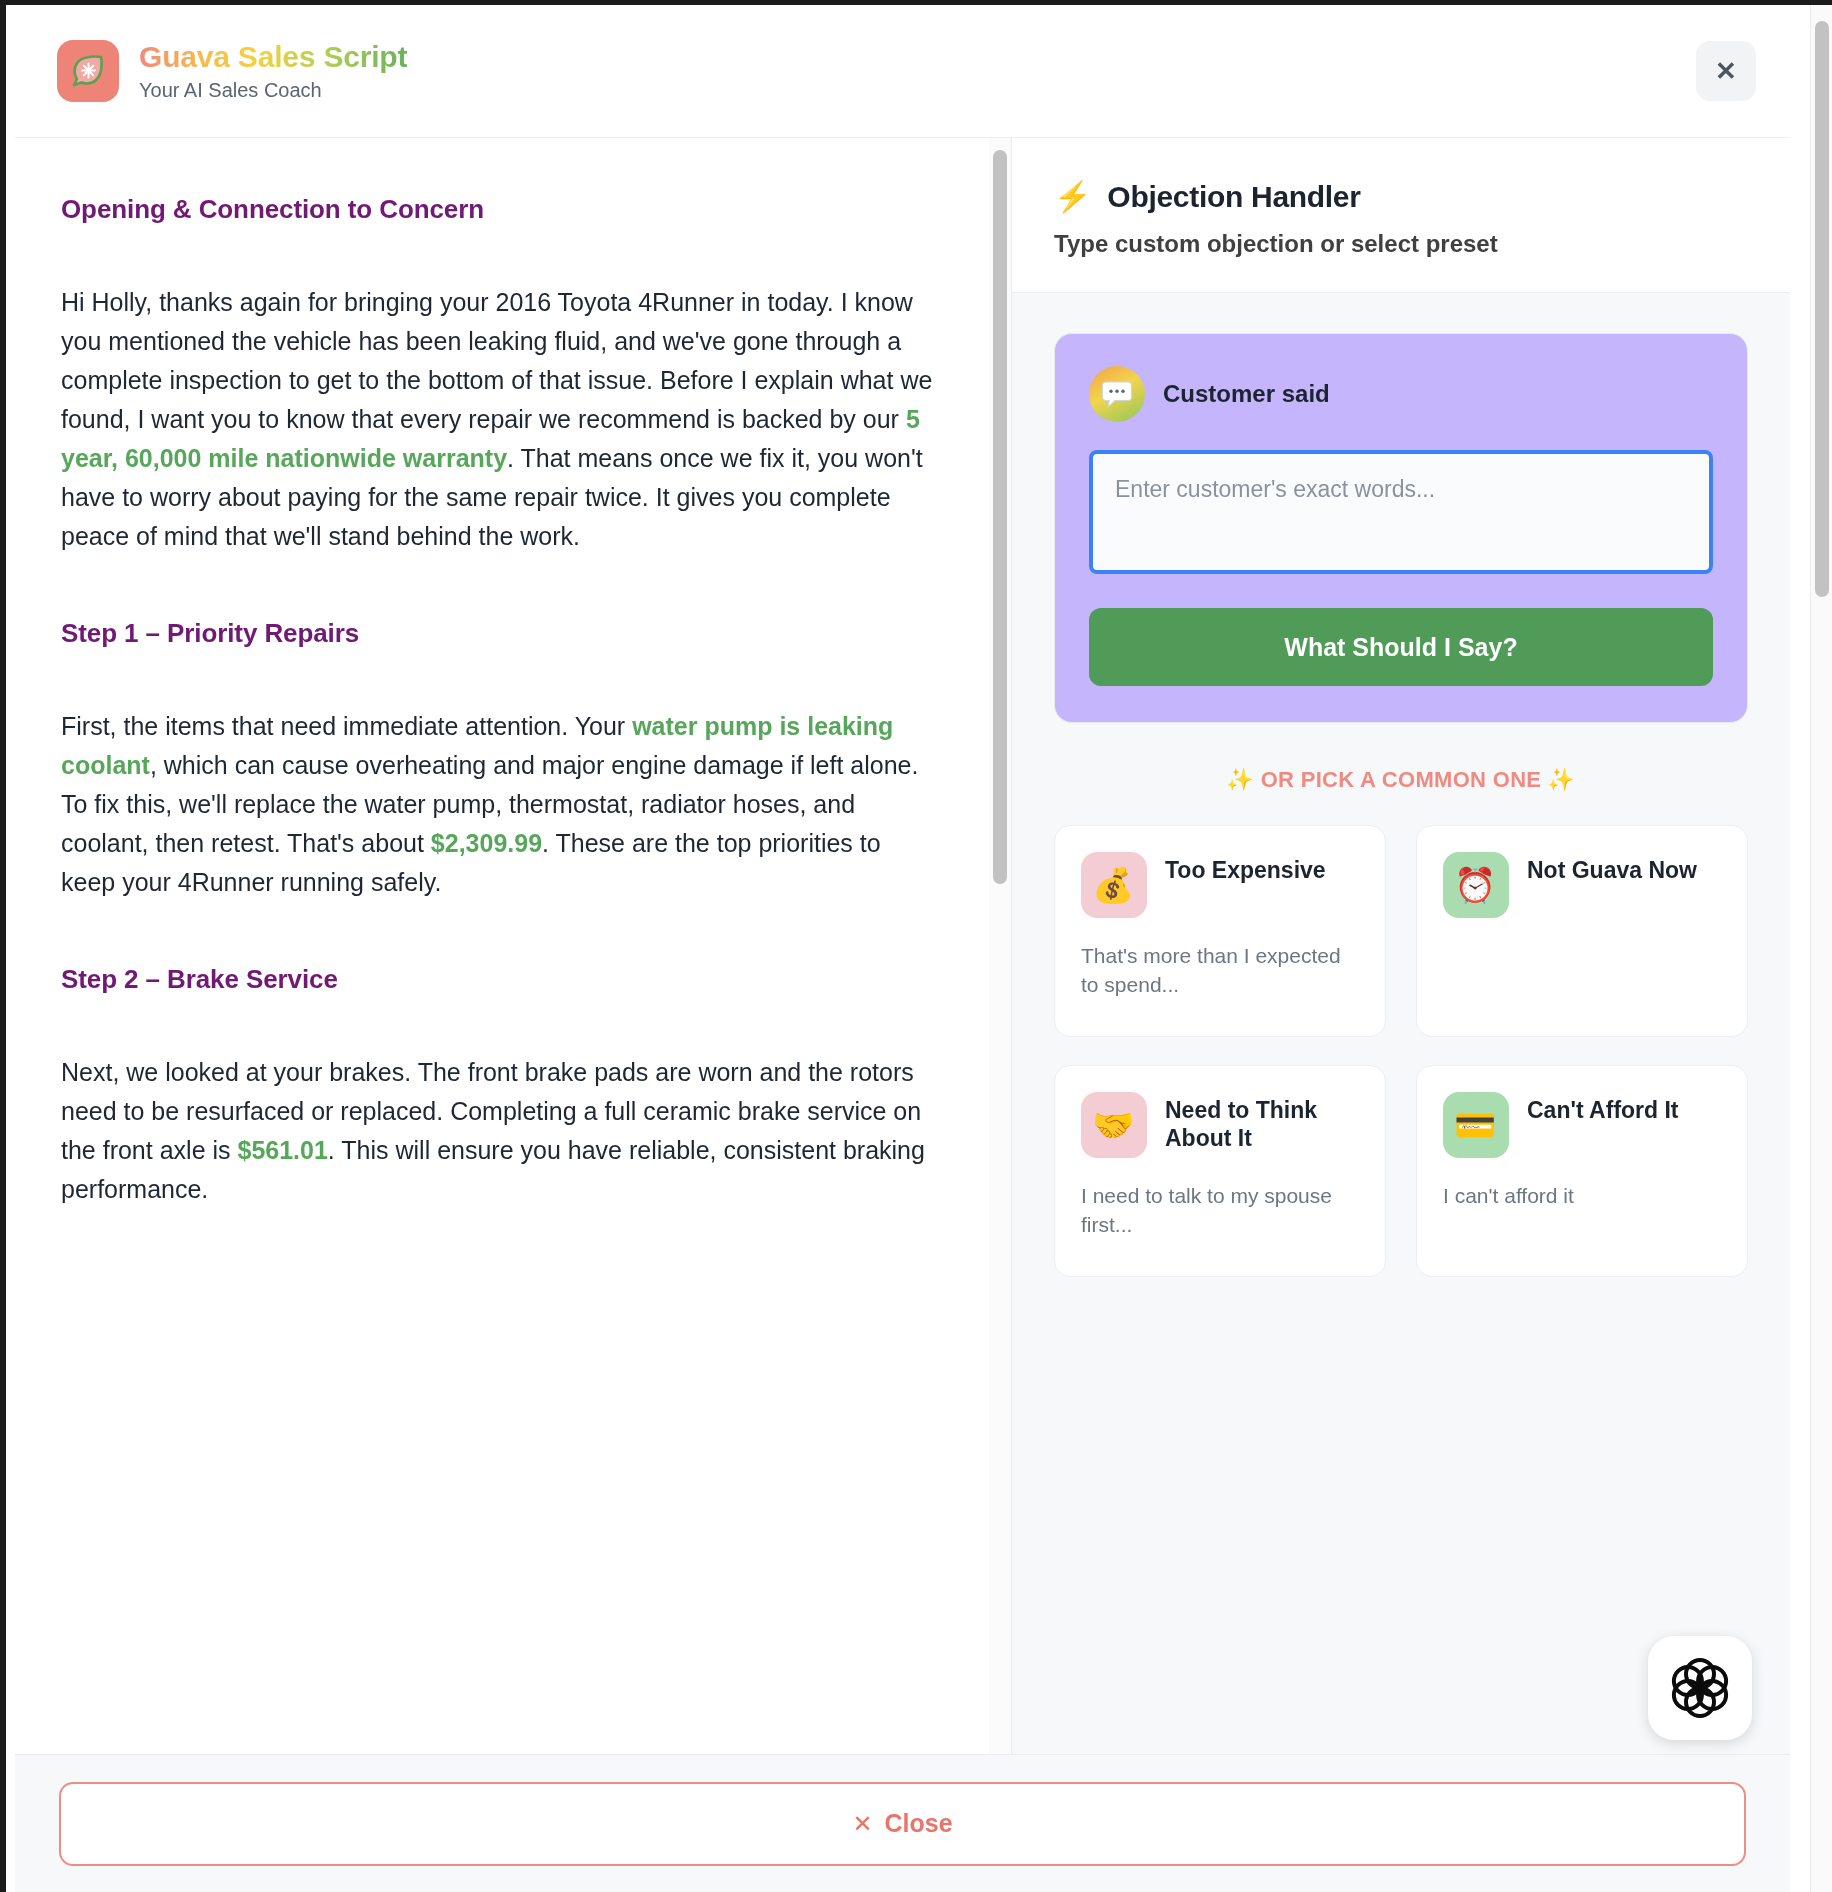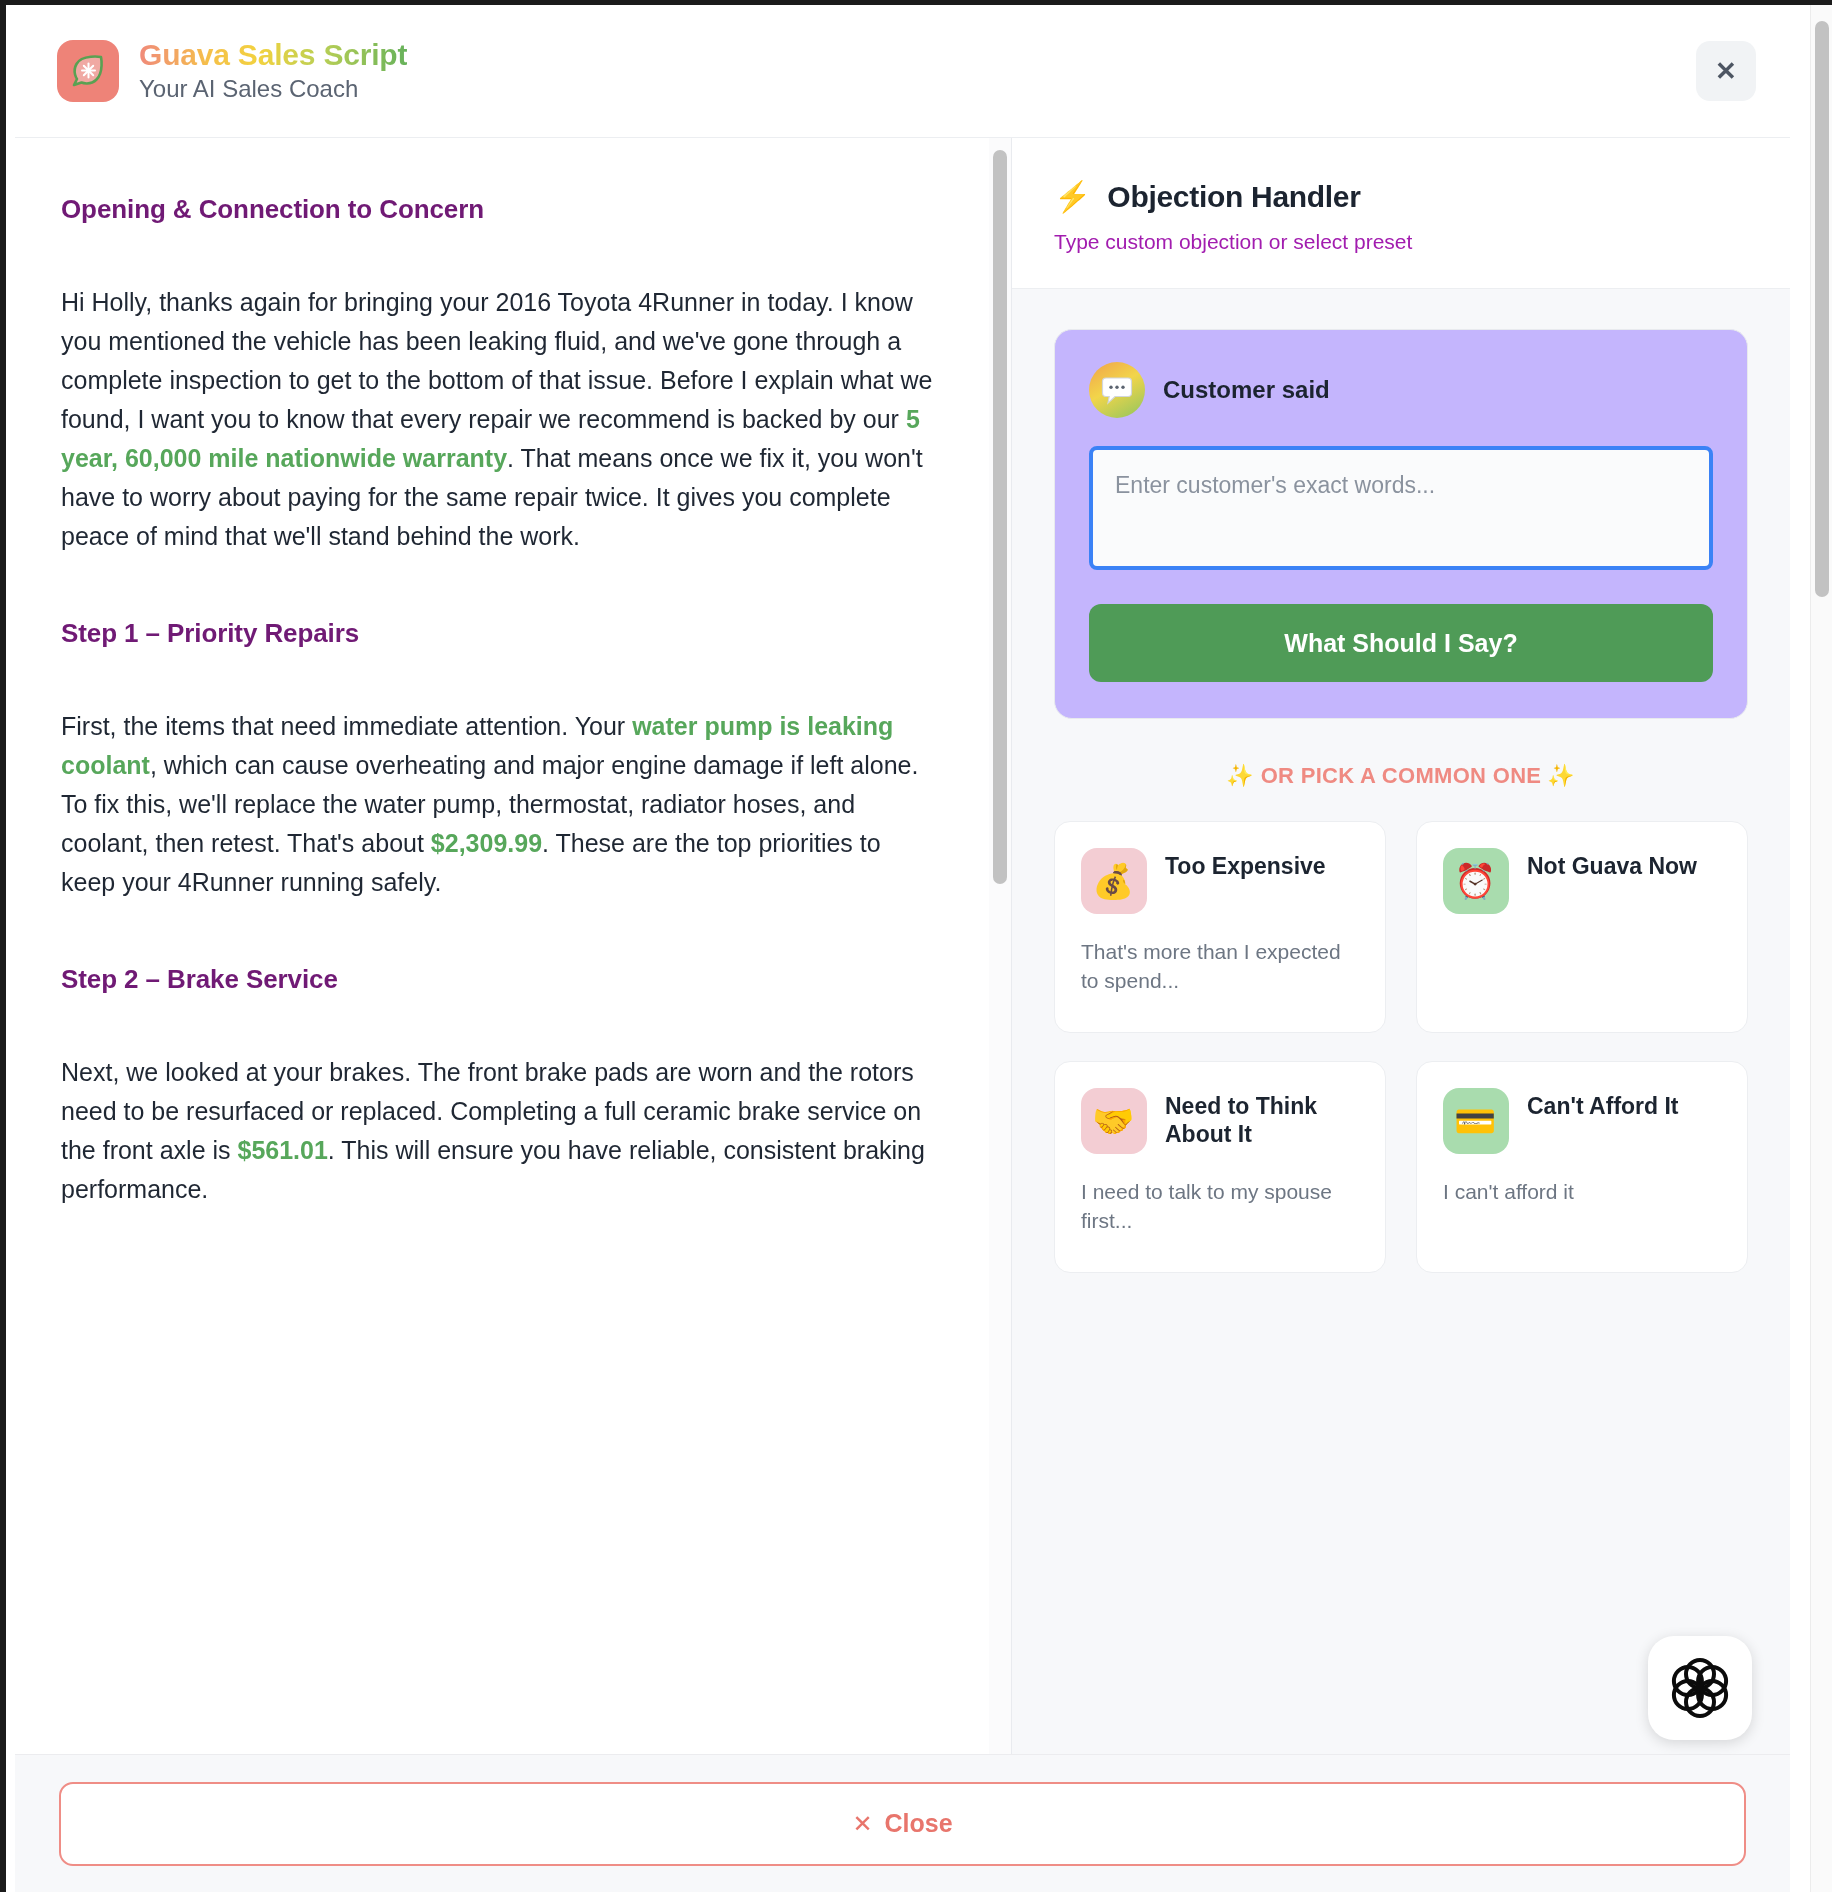--- a/index.html
+++ b/index.html
@@ -75,21 +75,21 @@
   .logo-tile svg { display: block; }
 
   .brand-text { display: flex; flex-direction: column; gap: 3px; }
   .brand-title {
     font-size: 30px; font-weight: 700; letter-spacing: -0.2px;
     background: linear-gradient(90deg, #f08a7a 0%, #f5c04a 26%, #f2d23f 45%, #b9cf55 68%, #67b25b 100%);
     -webkit-background-clip: text; background-clip: text;
     -webkit-text-fill-color: transparent; color: transparent;
     line-height: 1.15;
   }
-  .brand-sub { font-size: 24px; color: #5b6472; line-height: 1.2; }
+  .brand-sub { font-size: 20px; color: #5b6472; line-height: 1.2; }
 
   .close-x-btn {
     position: absolute; right: 34px; top: 36px;
     width: 60px; height: 60px; border-radius: 14px;
     background: #f1f3f5; border: none; cursor: pointer;
     display: flex; align-items: center; justify-content: center;
     color: #4d5562; font-size: 26px; font-weight: 700;
     line-height: 1;
   }
 
@@ -150,21 +150,21 @@
     background: #ffffff;
     padding: 42px 42px 34px 42px;
     border-bottom: 1px solid #eceef1;
   }
   .objection-title-row { display: flex; align-items: center; gap: 16px; }
   .bolt-icon { font-size: 30px; line-height: 1; }
   .objection-title {
     font-size: 30px; font-weight: 700; color: #1c2430; letter-spacing: -0.3px;
   }
   .objection-sub {
-    margin-top: 16px; font-size: 21px; color: #a21caf;
+    margin-top: 16px; font-size: 24px; color: #404040; font-weight: bold;
   }
 
   .objection-scroll {
     padding: 40px 42px 40px 42px;
     flex: 1;
   }
 
   
   .customer-card {
     background: #c4b5fd;

